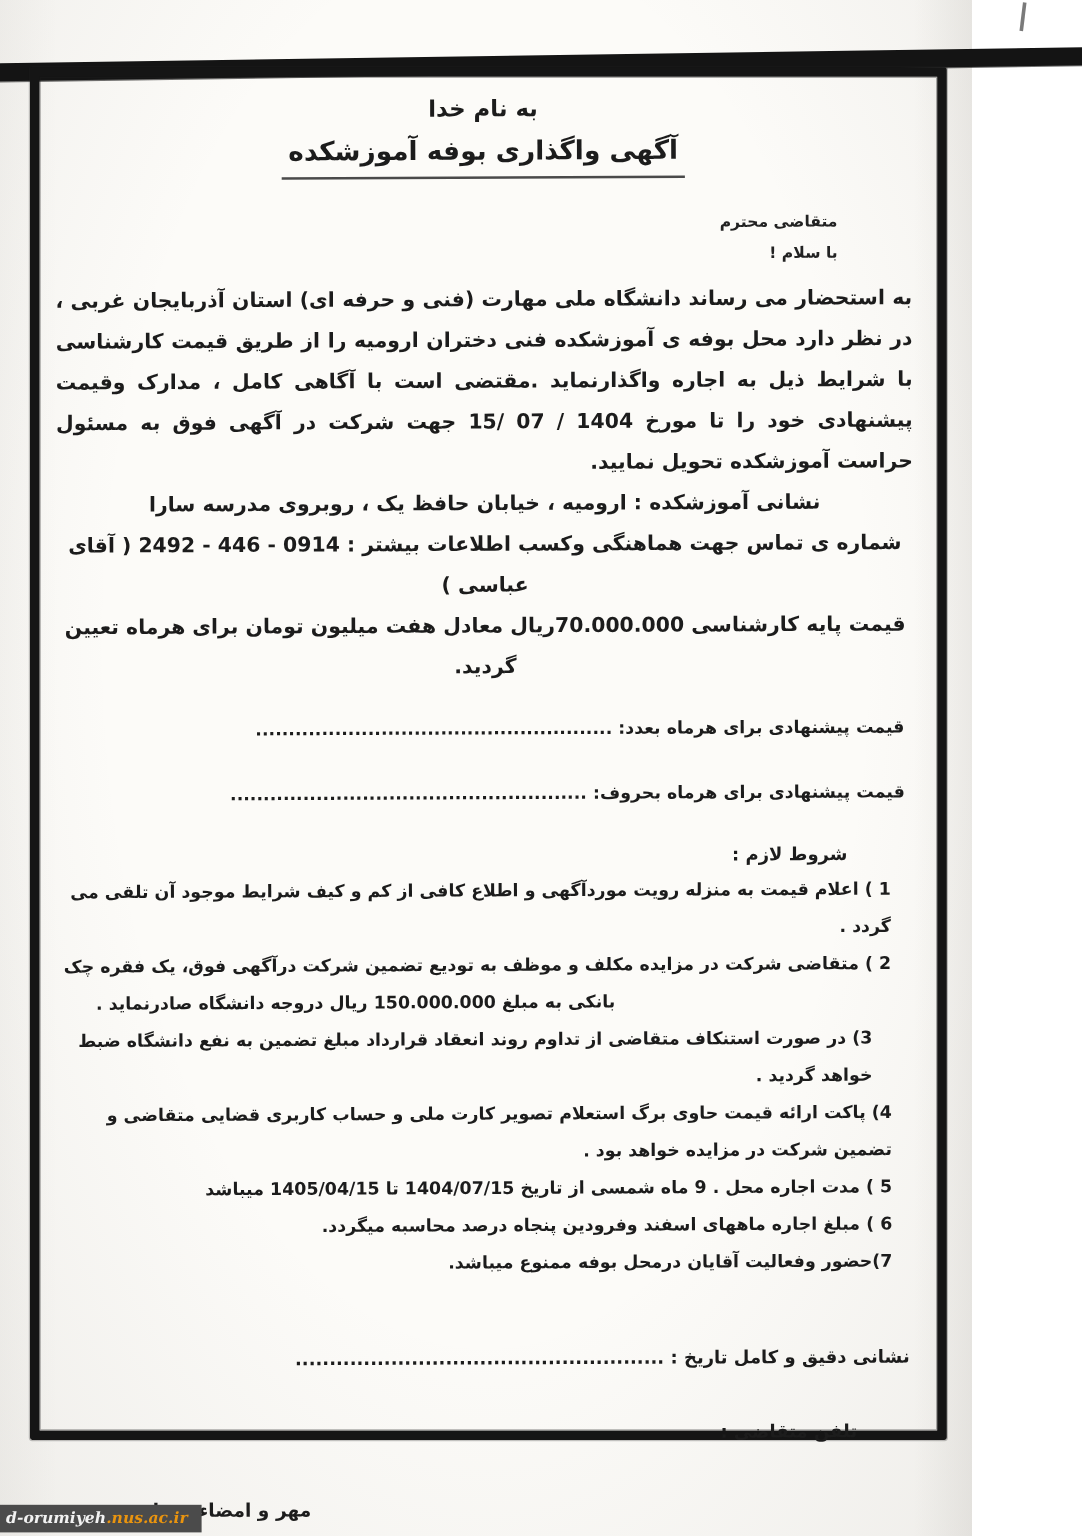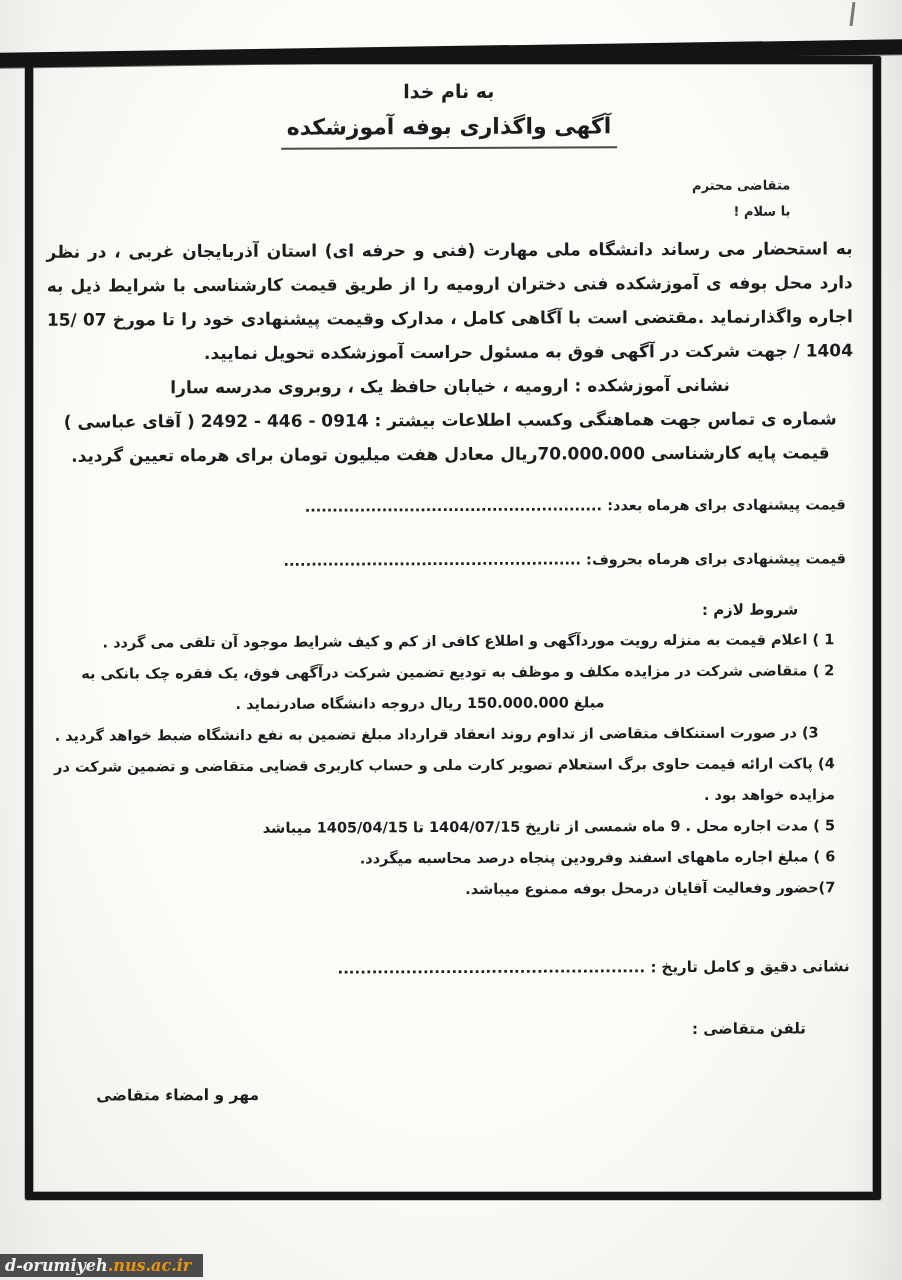--- a/index.html
+++ b/index.html
@@ -3,21 +3,21 @@
 <meta charset="utf-8">
 <style>
   html,body{margin:0;padding:0;}
   body{
     width:902px;height:1280px;
     background:#ffffff;
     font-family:"DejaVu Sans",sans-serif;
     overflow:hidden;
   }
   .page{
-    position:relative;width:902px;height:1280px;
+    position:relative;width:810px;height:1280px;
     background:
       radial-gradient(ellipse at 50% 42%, rgba(255,255,255,0) 55%, rgba(125,120,112,0.10) 100%),
       linear-gradient(to right, rgba(140,135,128,0.06), rgba(255,255,255,0) 6%, rgba(255,255,255,0) 94%, rgba(140,135,128,0.12)),
       #fcfbf8;
   }
   
   .frame-top-bar{
     position:absolute;top:46px;left:-8px;width:918px;height:15px;
     background:#141414;transform:rotate(-0.85deg);border-radius:4px 3px 2px 5px;
     box-shadow:0 1px 0 rgba(20,20,20,.6);
@@ -60,21 +60,21 @@
   .condition-item.hang{padding-right:250px;text-indent:-230px;}
   .footer-address{margin-top:54px;font-size:15px;padding-right:6px;text-align:right;}
   .footer-address .dots{letter-spacing:2px;}
   .footer-phone{margin-top:44px;font-size:15px;padding-right:50px;text-align:right;}
   .signature{margin-top:46px;font-size:15.5px;text-align:left;padding-left:46px;}
   
   .watermark{
     position:absolute;left:0;bottom:3px;height:23px;
     background:#4b4b4b;display:flex;align-items:center;
     padding:0 12px 0 5px;direction:ltr;
-    font-family:"DejaVu Serif",serif;font-style:italic;font-weight:bold;font-size:16px;
+    font-family:"DejaVu Serif",serif;font-style:italic;font-weight:bold;font-size:13px;
   }
   .watermark .host{color:#f2f2f2;}
   .watermark .domain{color:#e9940f;}
 </style>
 </head>
 <body>
 
 <div class="page">
 
   <div class="frame-top-bar"></div>

